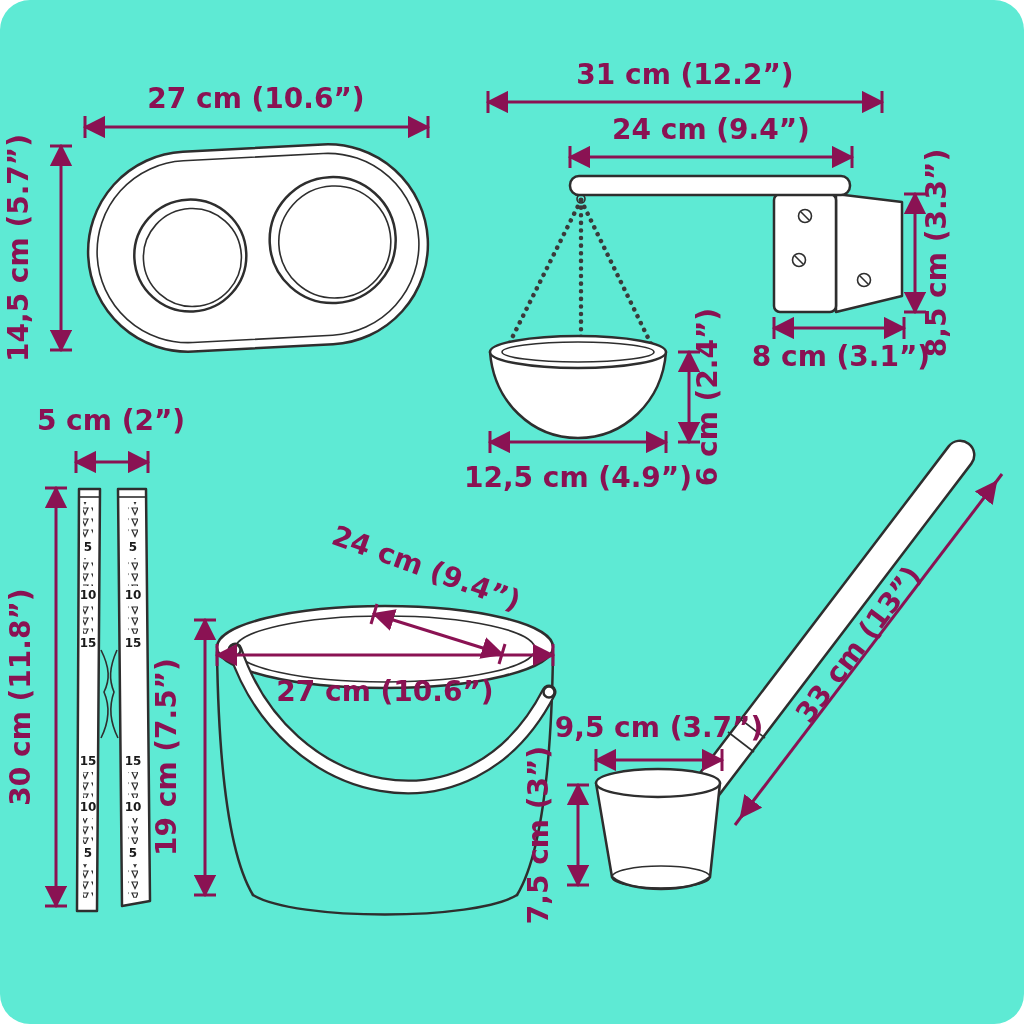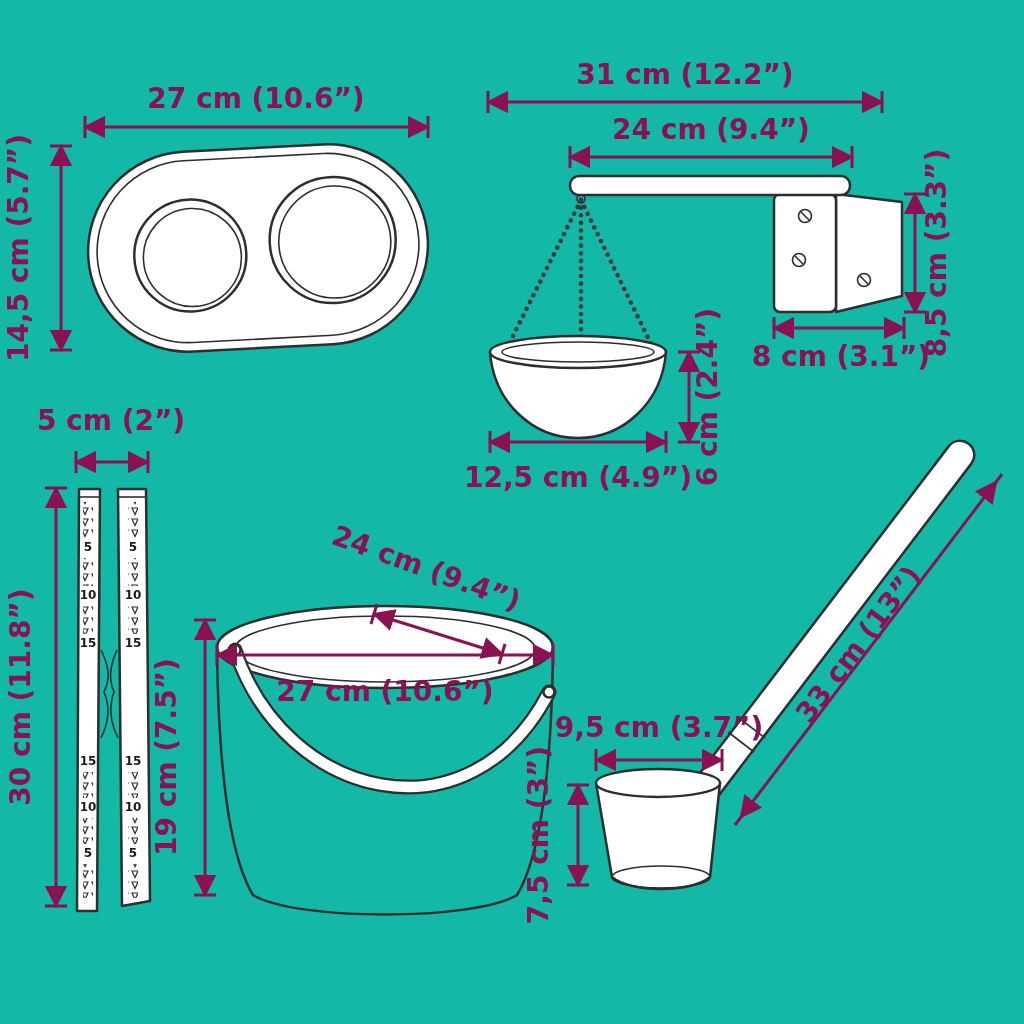--- a/index.html
+++ b/index.html
@@ -1,20 +1,20 @@
 <!DOCTYPE html>
 <html style="--accent: #8A1253; --line: #2e2e2e;"><head>
 <meta charset="utf-8">
 <style>
   :root{
     --accent:#8A1253;
     --line:#2e2e2e;
   }
   html,body{margin:0;padding:0;background:#ffffff;}
-  .stage{width:1024px;height:1024px;position:relative;background:#14b8a6;}
+  .stage{width:1024px;height:1024px;position:relative;background:#5eead4;border-radius:30px;}
   .art{fill:none;stroke:var(--line);stroke-width:2.5;stroke-linecap:round;stroke-linejoin:round;}
   .art-fill{fill:#ffffff;stroke:var(--line);stroke-width:2.5;stroke-linejoin:round;}
   .art-thin{fill:none;stroke:var(--line);stroke-width:1.6;}
   .handle-outer{fill:none;stroke:var(--line);stroke-linecap:round;}
   .handle-inner{fill:none;stroke:#ffffff;stroke-linecap:round;}
   .chain{stroke:#3a3a3a;stroke-width:4.5;stroke-dasharray:0.1 7.5;stroke-linecap:round;fill:none;}
   .dim{stroke:var(--accent);stroke-width:3;fill:none;}
   .tick{stroke:var(--accent);stroke-width:3;}
   .arrow-head{fill:var(--accent);}
   text.lbl{fill:var(--accent);font:700 28px "DejaVu Sans",sans-serif;text-anchor:middle;}

